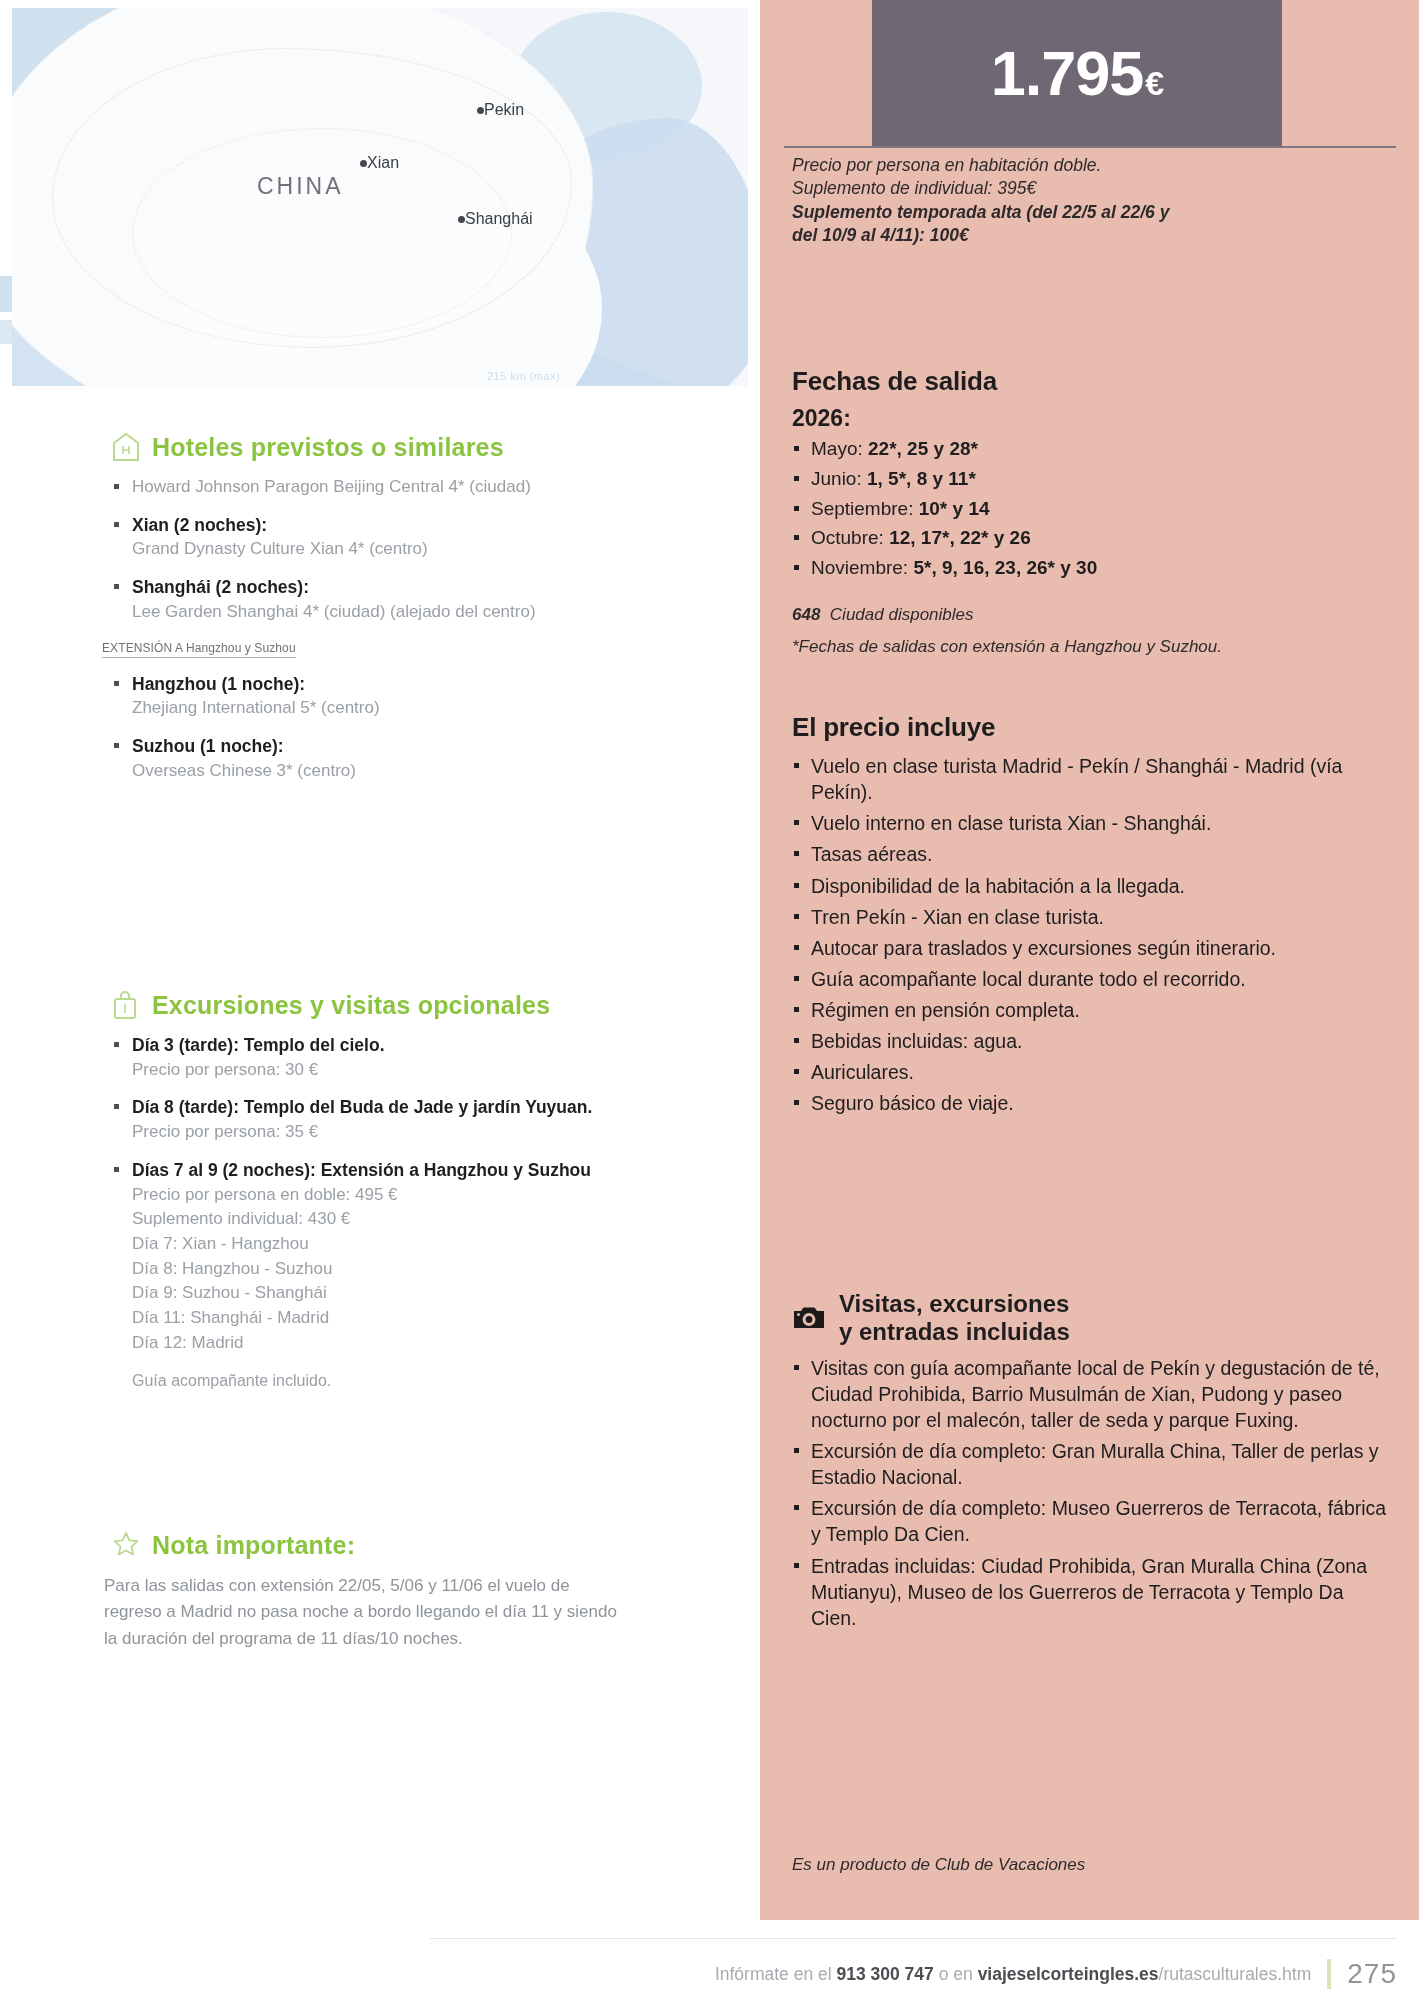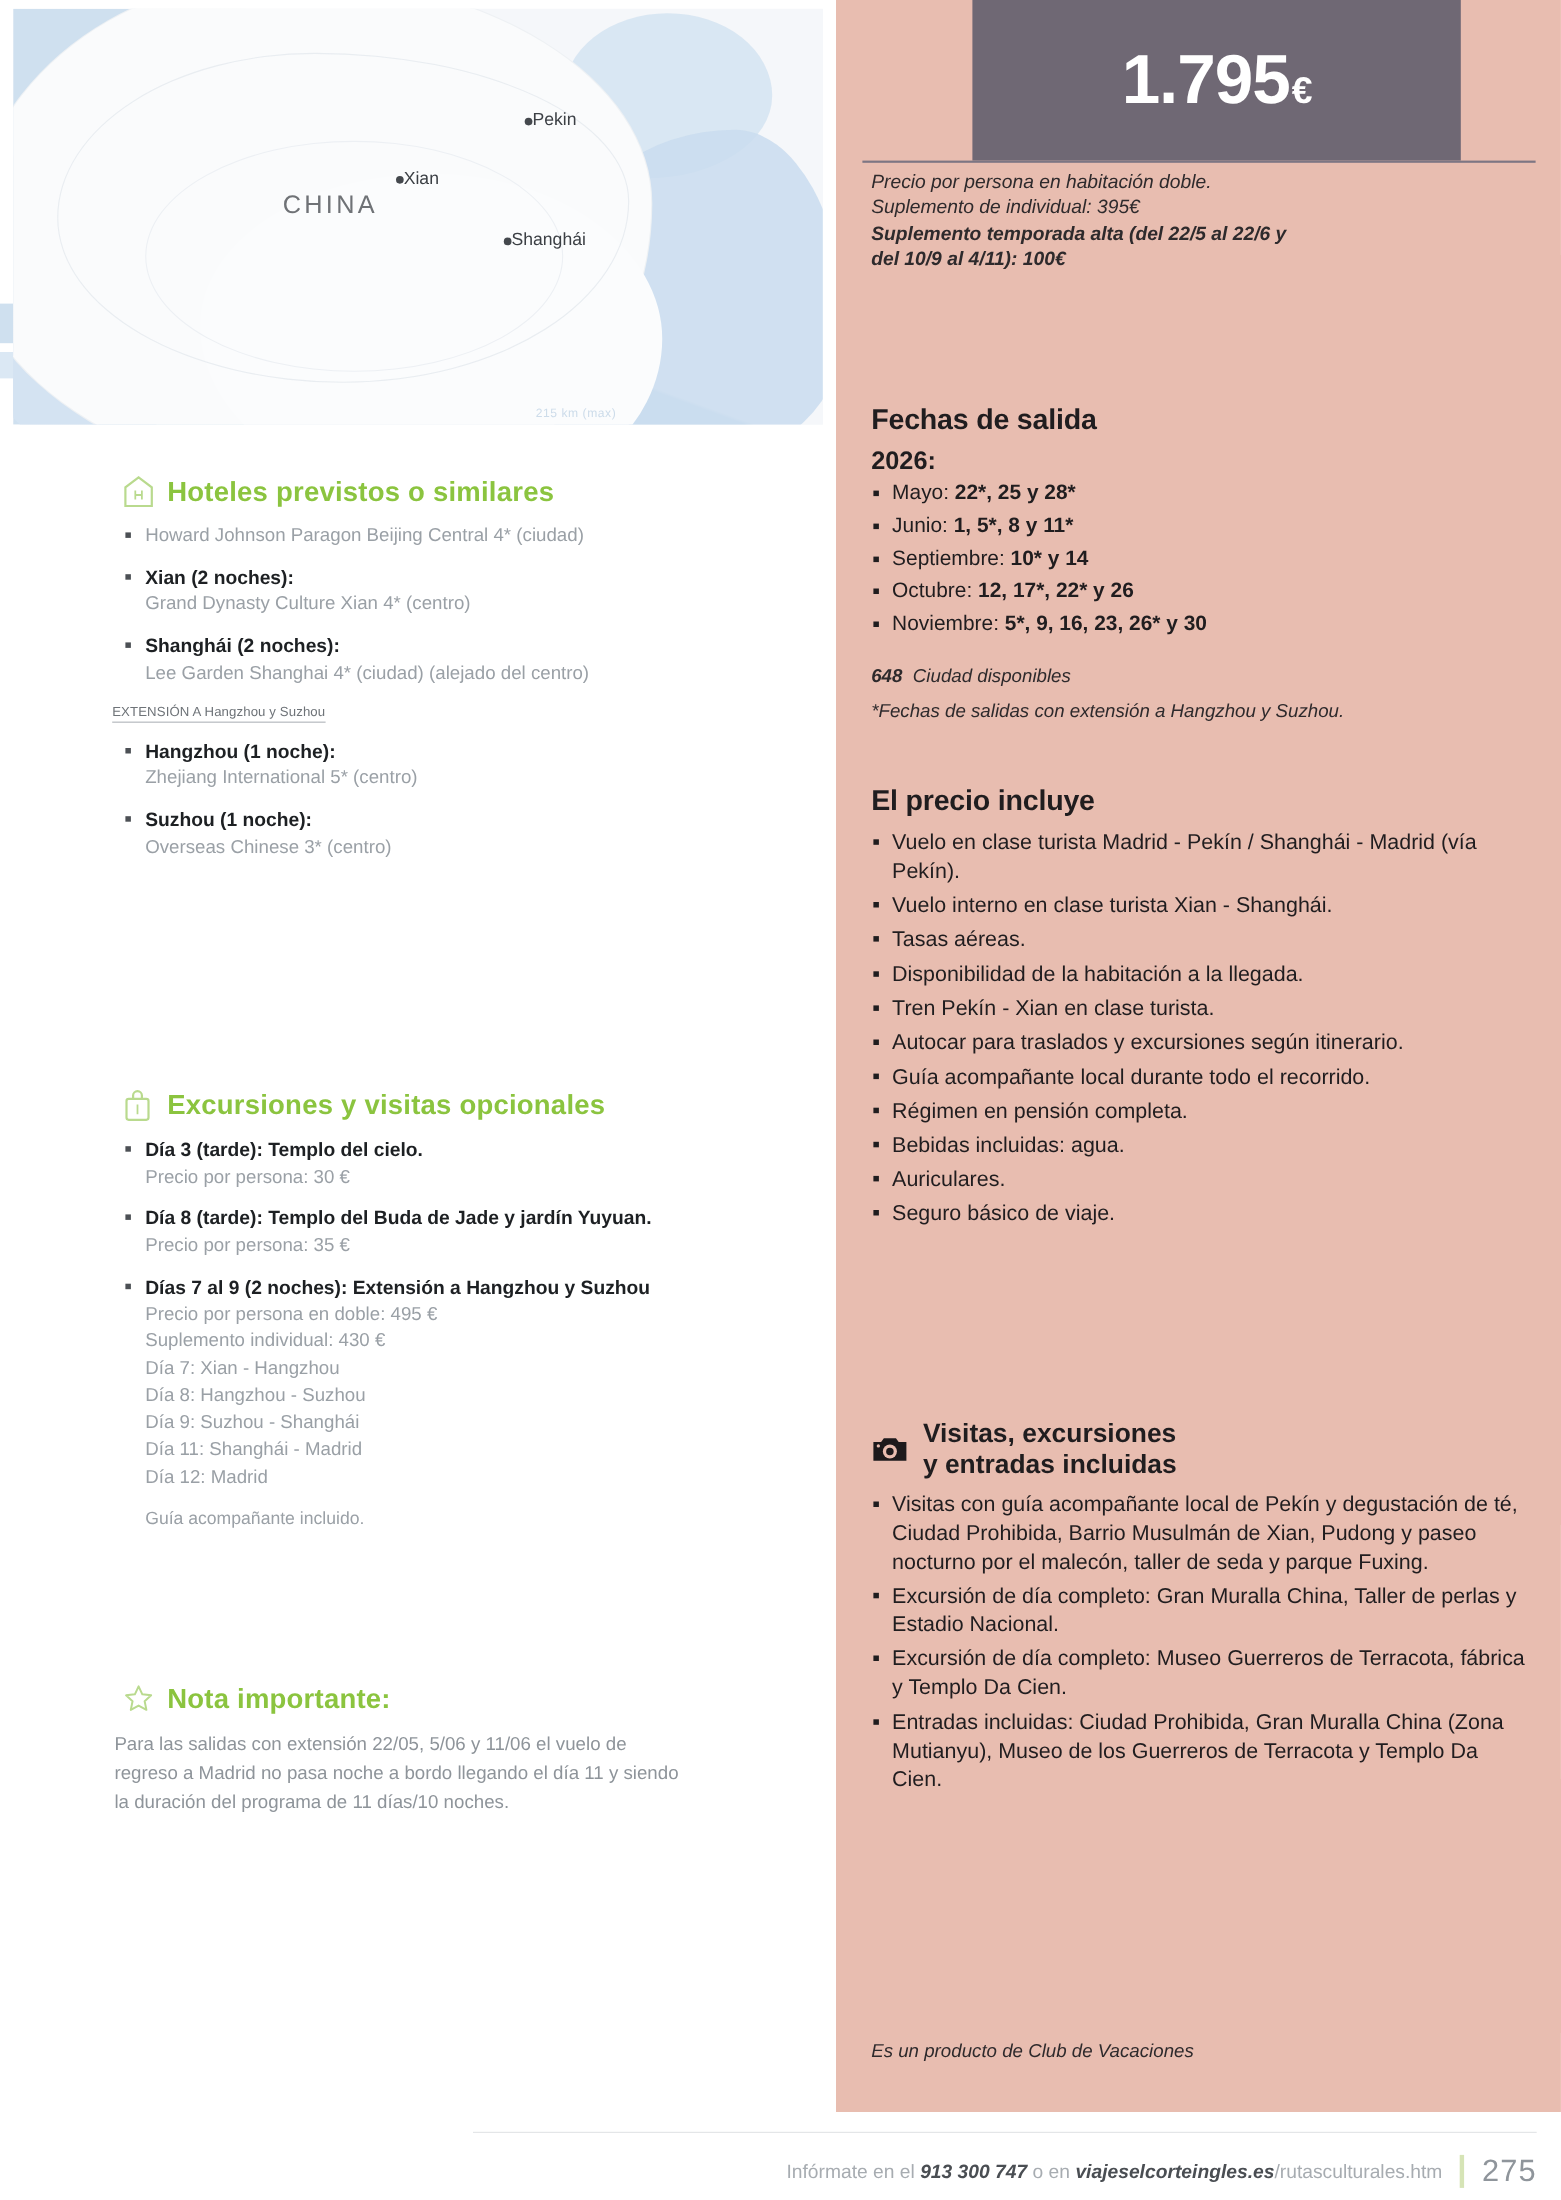--- a/index.html
+++ b/index.html
@@ -101,21 +101,21 @@
   .note-body { font-size:17px; color:#8e949a; line-height:1.55; }
 
   
   .right-col {
     position:absolute; left:760px; top:0; width:659px; height:1920px;
     background:#e8bdb0;
   }
   .right-inner { position:absolute; left:32px; top:0; width:600px; }
 
   .price-box {
-    position:absolute; left:124px; top:0; width:444px; height:146px;
+    position:absolute; left:112px; top:0; width:410px; height:146px;
     background:#6f6874; display:flex; align-items:center; justify-content:center;
   }
   .price-amount {
     color:#ffffff; font-size:63px; font-weight:700; letter-spacing:-1px; line-height:1;
     display:flex; align-items:baseline;
   }
   .price-amount .cur { font-size:34px; font-weight:700; margin-left:2px; }
   .price-rule { position:absolute; left:24px; top:146px; width:612px; height:2px; background:#7d7683; }
 
   .price-notes { position:absolute; left:32px; top:154px; width:600px; }
@@ -150,21 +150,21 @@
     position:absolute; left:32px; top:1855px; width:600px;
     font-size:17px; font-style:italic; color:#2e2a2c;
   }
 
   
   .footer {
     position:absolute; left:0; top:1948px; width:1419px; height:52px;
     display:flex; align-items:center; justify-content:flex-end; padding-right:22px; gap:16px;
   }
   .footer-text { font-size:17.5px; color:#a7acb1; }
-  .footer-text b { color:#4a4e53; font-weight:700;font-style:italic; }
+  .footer-text b { color:#4a4e53; font-weight:700; }
   .footer-sep { width:4px; height:30px; background:#d6e4b6; }
   .footer-page { font-size:28px; color:#8f959b; font-weight:400; letter-spacing:1px; }
   .footer-rule { position:absolute; left:430px; top:1938px; width:967px; height:1px; background:#e2e4e6; }
 </style>
 </head>
 <body>
 
 <div class="page">
 
   <div class="left-col">

